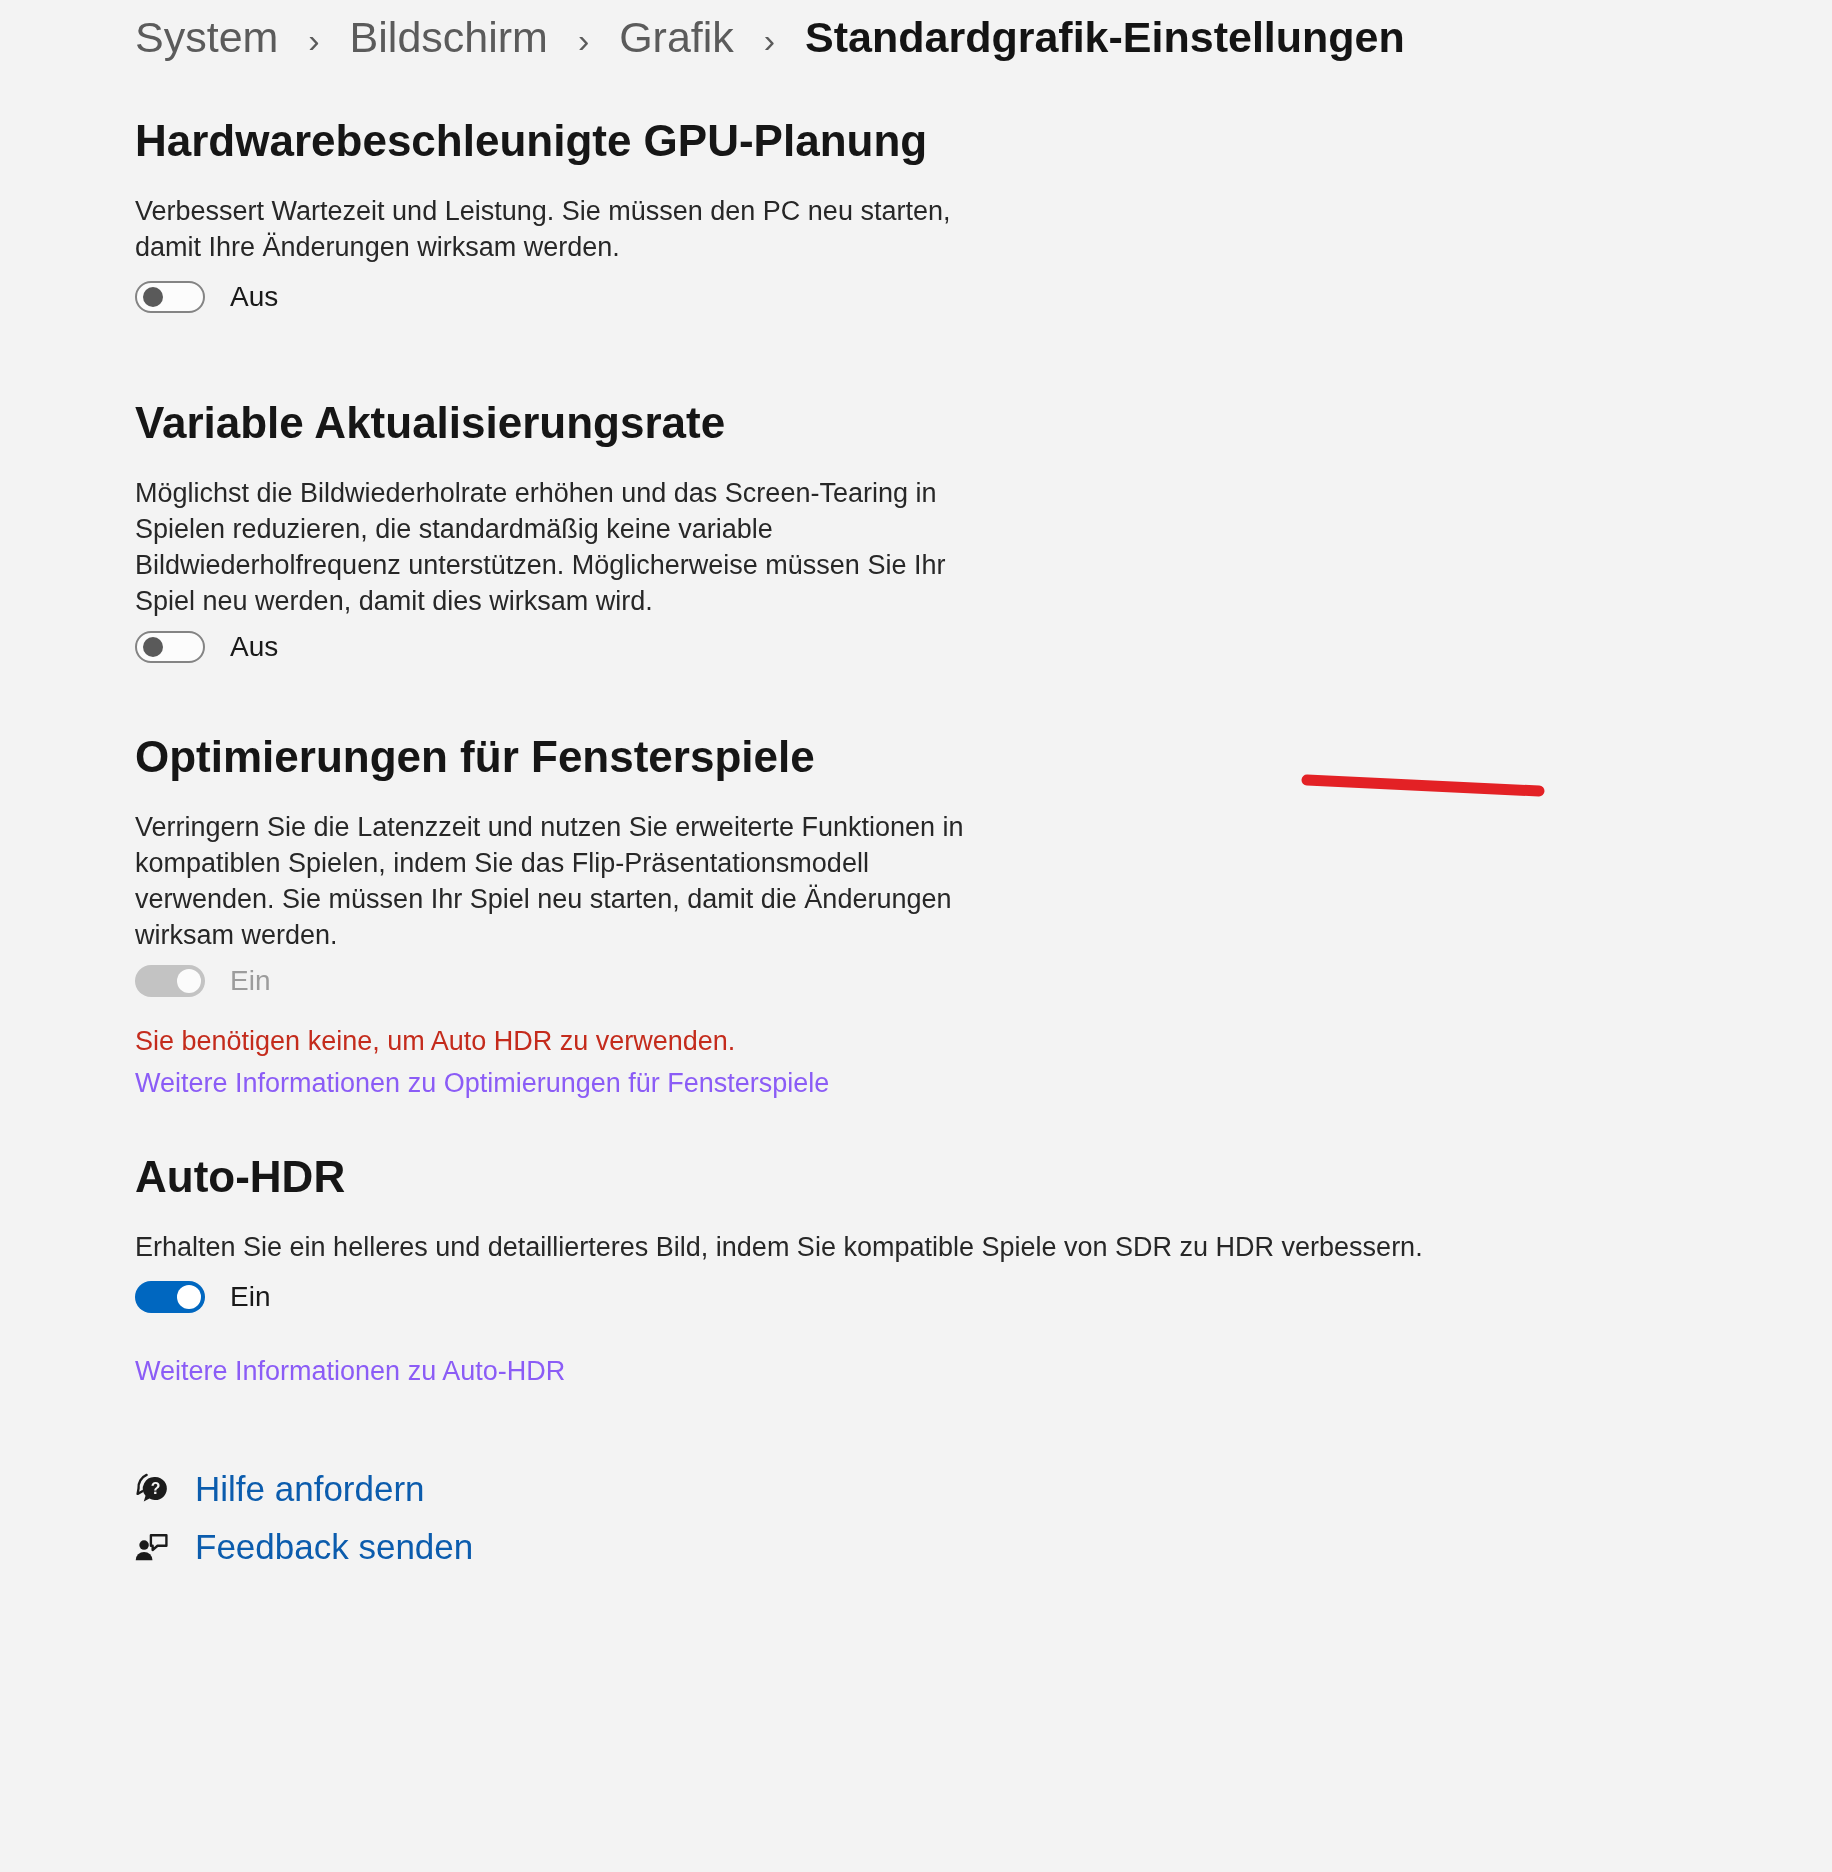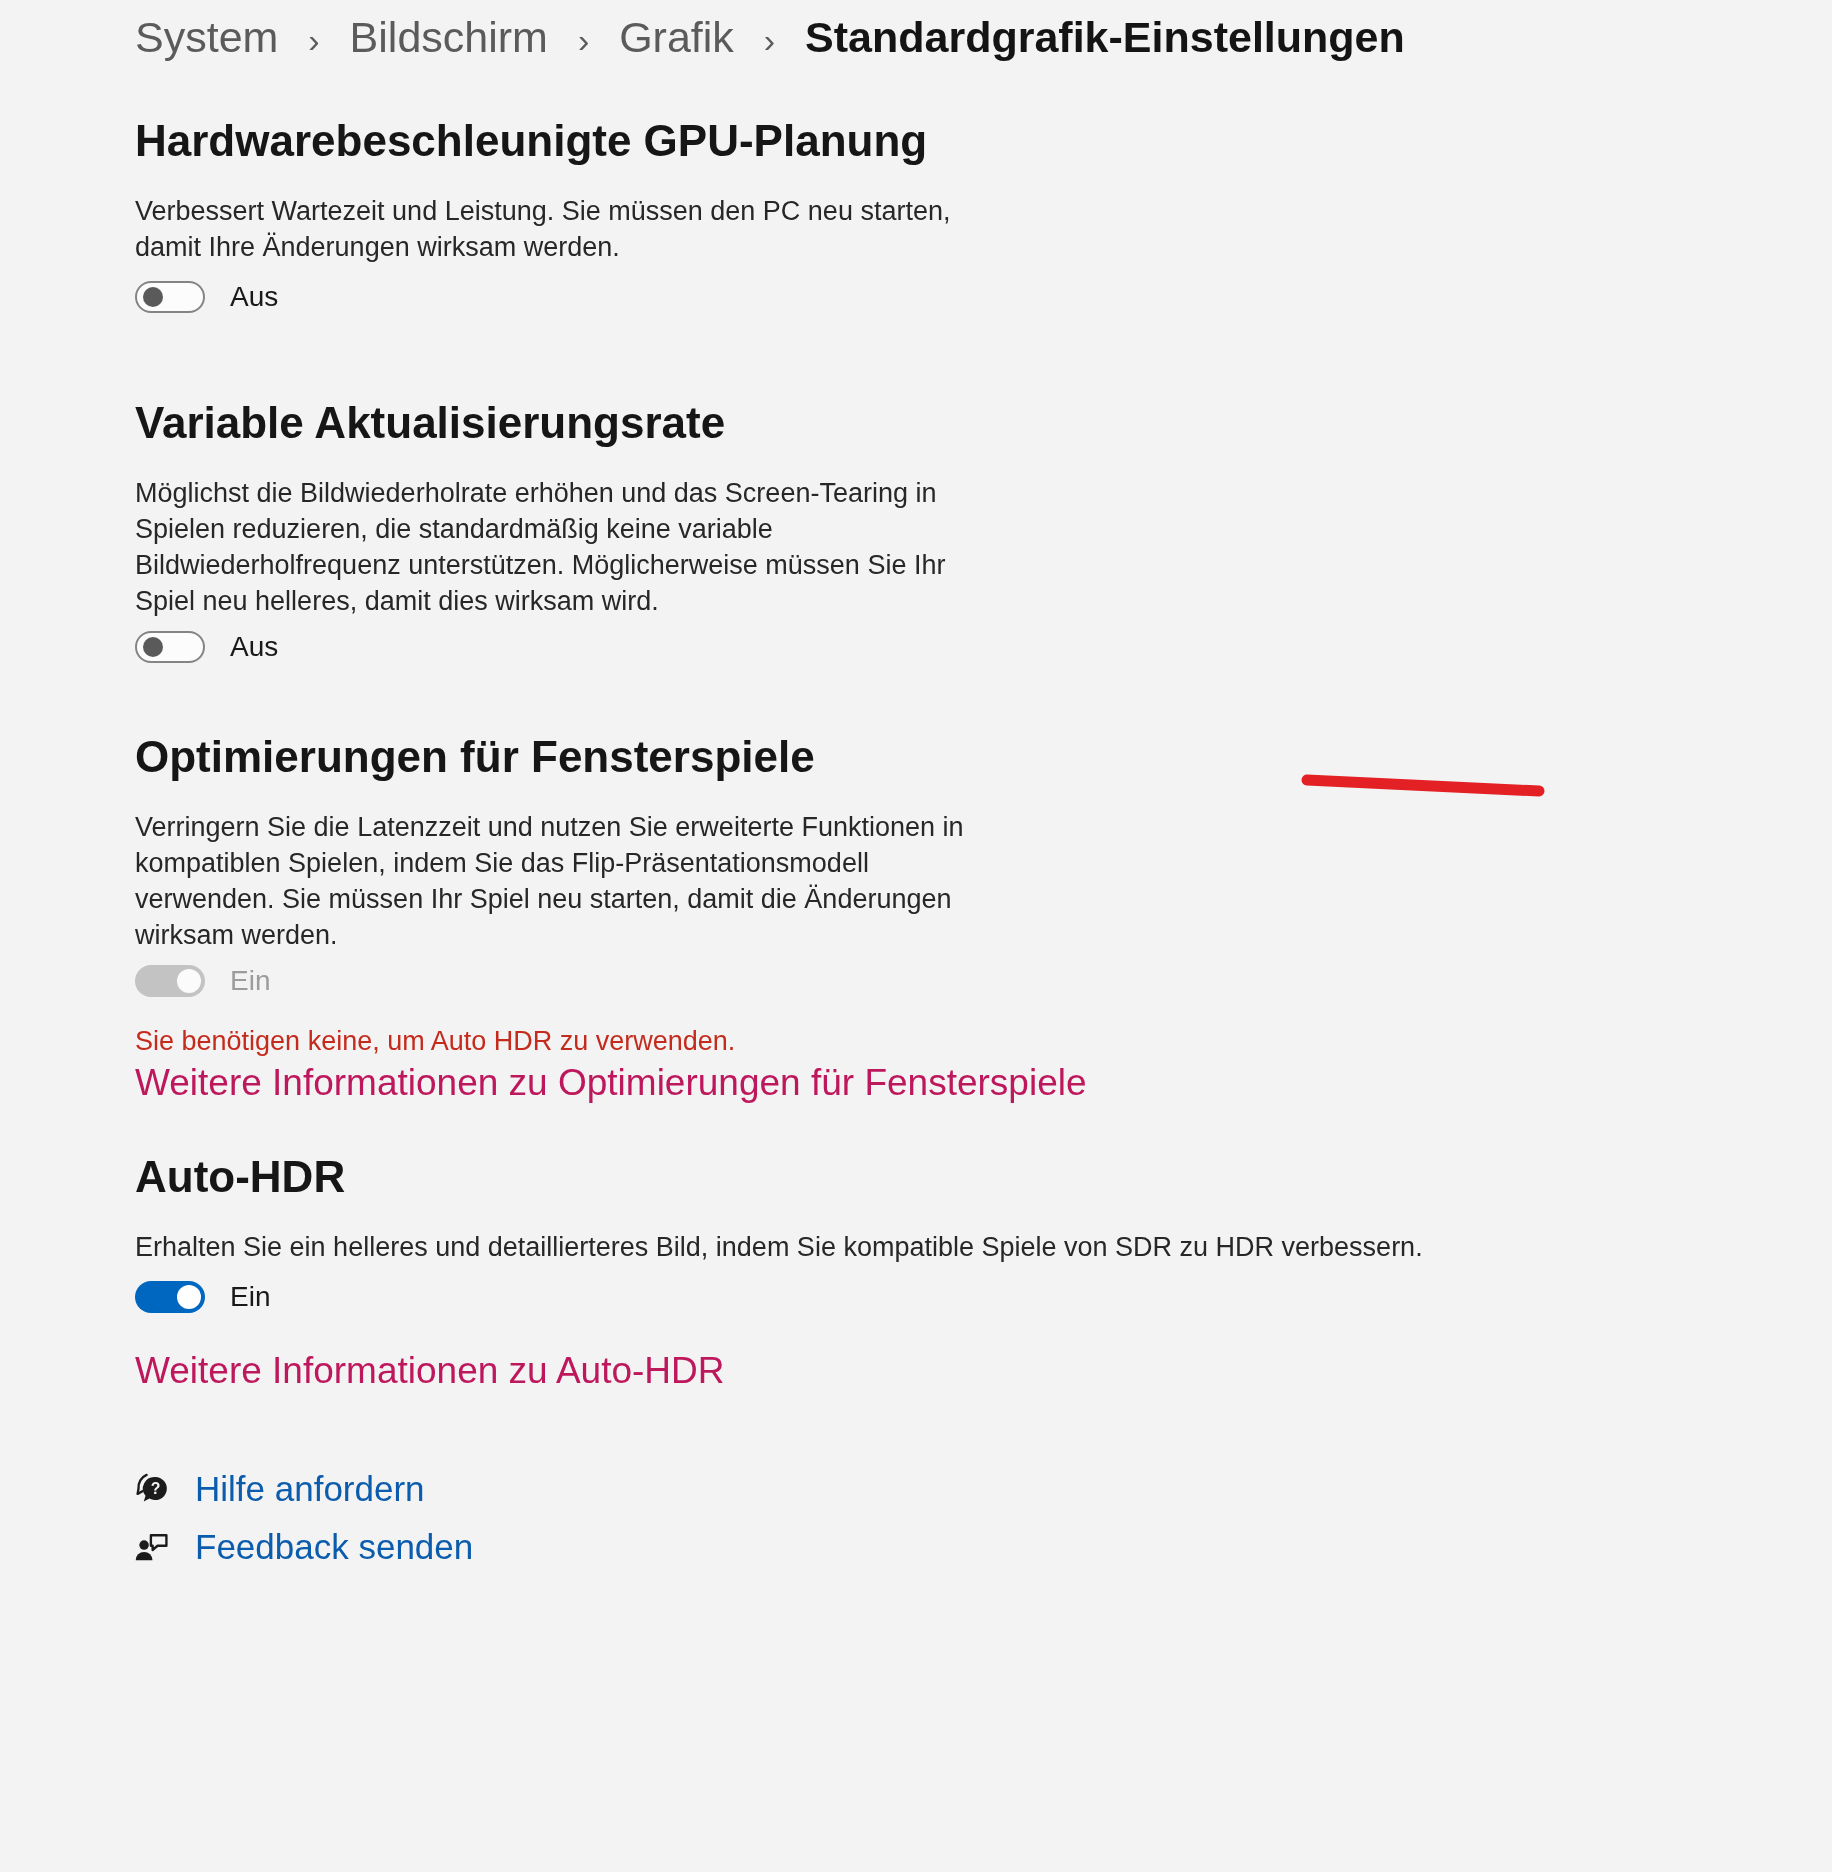--- a/index.html
+++ b/index.html
@@ -67,23 +67,23 @@
   .toggle-label--disabled { color:#9C9C9C; }
 
   .warning-text {
     margin-top:26px;
     font-size:27px;
     line-height:36px;
     color:#C42B1C;
   }
   .info-link {
     display:inline-block;
-    font-size:37px;
+    font-size:27px;
     line-height:36px;
-    color:#be185d;
+    color:#8b5cf6;
     text-decoration:none;
     cursor:pointer;
   }
   .link-1 { margin-top:6px; }
   .link-2 { margin-top:40px; }
 
   
   .footer { margin-top:80px; }
   .footer-row { display:flex; align-items:center; margin-top:18px; height:40px; cursor:pointer; }
   .footer-row:first-child { margin-top:0; }
@@ -118,21 +118,21 @@
       </button>
       <span class="toggle-label">Aus</span>
     </div>
   </div>
 
   <div>
     <div class="section-title st-2">Variable Aktualisierungsrate</div>
     <div class="section-desc">Möglichst die Bildwiederholrate erhöhen und das Screen-Tearing in
 Spielen reduzieren, die standardmäßig keine variable
 Bildwiederholfrequenz unterstützen. Möglicherweise müssen Sie Ihr
-Spiel neu helleres, damit dies wirksam wird.</div>
+Spiel neu werden, damit dies wirksam wird.</div>
     <div class="toggle-row tr-tight">
       <button class="toggle toggle--off">
         <span class="knob"></span>
       </button>
       <span class="toggle-label">Aus</span>
     </div>
   </div>
 
   <div>
     <div class="section-title st-3">Optimierungen für Fensterspiele</div>

